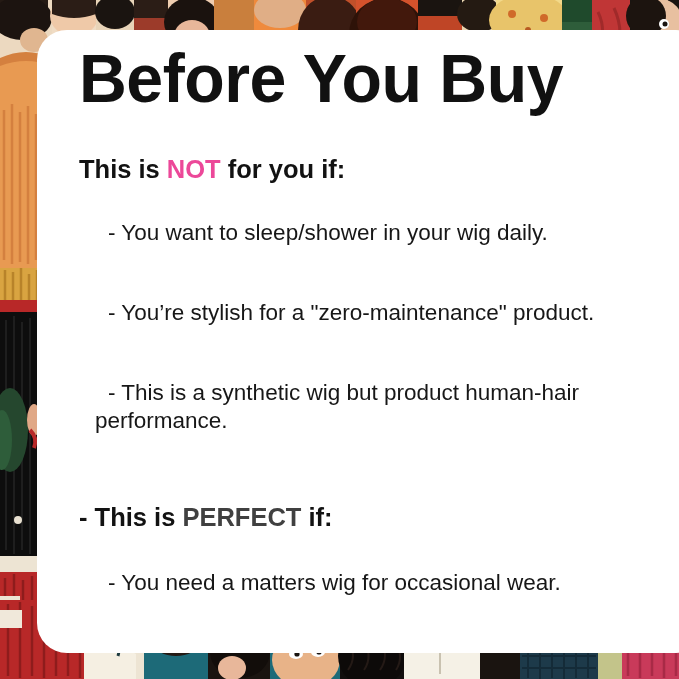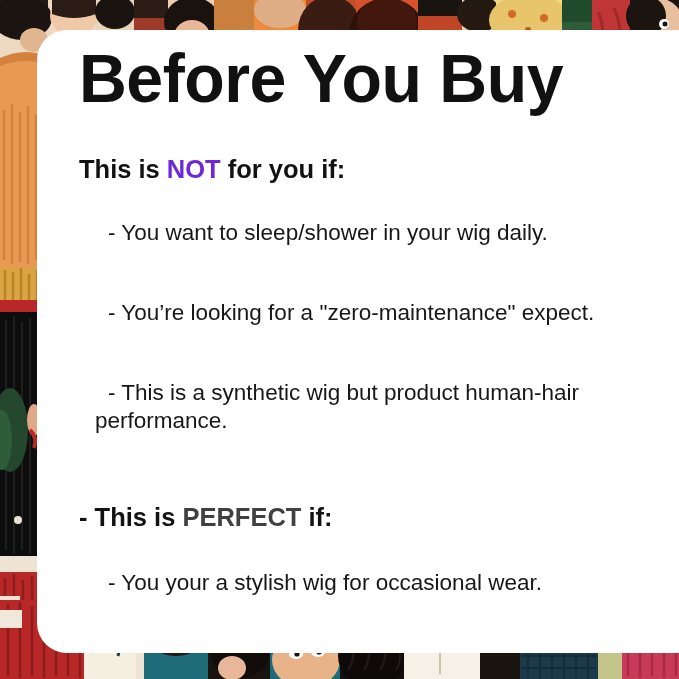--- a/index.html
+++ b/index.html
@@ -65,21 +65,21 @@
   .section-head {
     font-family: "Liberation Sans Narrow", "Liberation Sans", sans-serif;
     font-weight: bold;
     font-size: 25.5px;
     color: #121212;
     margin: 0;
     padding: 0;
     white-space: nowrap;
     letter-spacing: 0px;
   }
-  .hl-red { color: #6d28d9; }
+  .hl-red { color: #ec4899; }
   .hl-green { color: #404040; }
 
   
   .blist {
     list-style: none;
     margin: 0;
     padding: 0;
   }
   .blist li {
     font-family: "Liberation Sans", sans-serif;
@@ -305,33 +305,33 @@
     <div class="sp-title-to-head"></div>
 
     <div>
       <h2 class="section-head"><span>This is </span><span class="hl-red">NOT</span><span> for you if:</span></h2>
 
       <div class="sp-head-to-list"></div>
 
       <ul class="blist">
         <li>- You want to sleep/shower in your wig daily.</li>
         <li class="gap-item" aria-hidden="true"></li>
-        <li>- You’re looking for a "zero-maintenance" expect.</li>
+        <li>- You’re stylish for a "zero-maintenance" product.</li>
         <li class="gap-item-lg" aria-hidden="true"></li>
         <li>- This is a synthetic wig but product human-hair performance.</li>
       </ul>
     </div>
 
     <div class="sp-block-gap"></div>
 
     <div>
       <h2 class="section-head"><span>- This is </span><span class="hl-green">PERFECT</span><span> if:</span></h2>
 
       <div class="sp-head2-to-list"></div>
 
       <ul class="blist">
-        <li>- You your a stylish wig for occasional wear.</li>
+        <li>- You need a matters wig for occasional wear.</li>
         <li class="gap-item" aria-hidden="true"></li>
       </ul>
     </div>
 
   </div>
 </div>
 
 </body></html>

